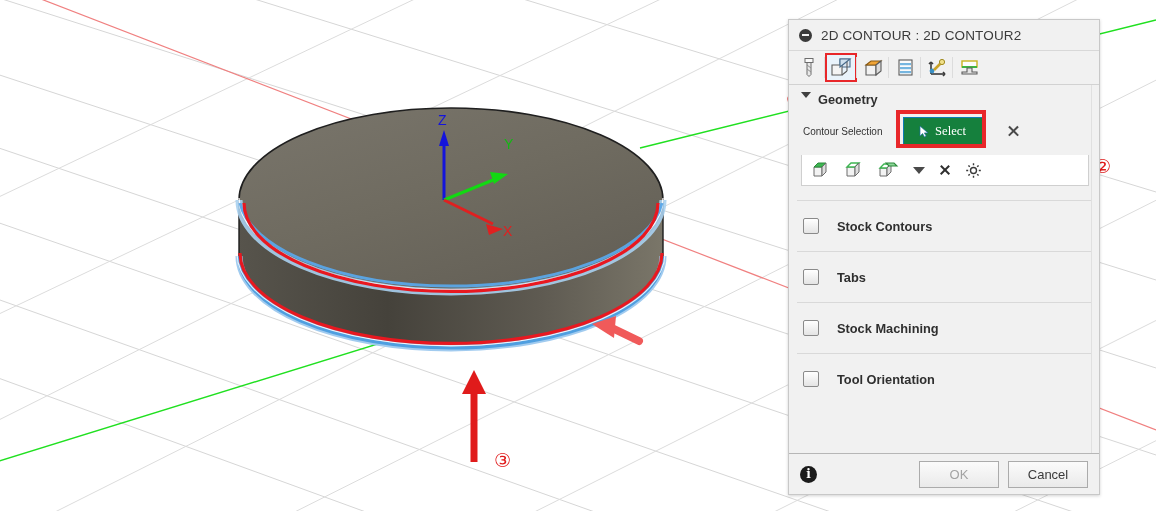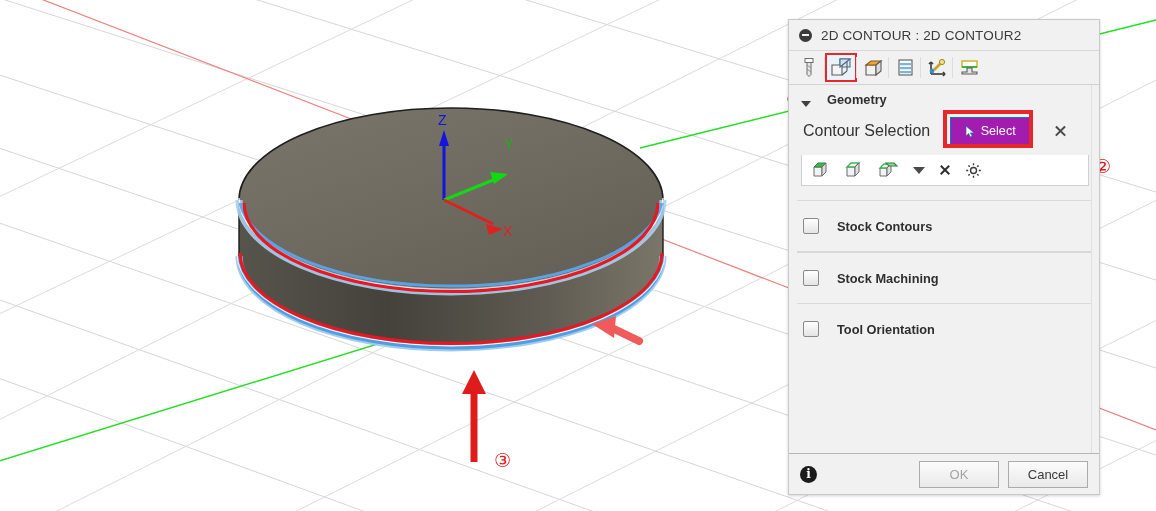--- a/index.html
+++ b/index.html
@@ -49,32 +49,32 @@
     position:relative;margin:0 1px;
   }
   .tab + .tab::before{
     content:"";position:absolute;left:-2px;top:3px;height:21px;width:1px;background:#dcdcdc;
   }
   .tab.sel-ring{outline:2.5px solid #e8272a;outline-offset:-1px;background:#e9f3fb;}
 
   .panel-body{flex:1 1 auto;overflow:hidden;position:relative;background:#f1f1f1;}
 
   .sect-head{
-    display:flex;align-items:flex-end;gap:16px;padding:7px 0 4px 12px;
+    display:flex;align-items:flex-start;gap:7px;padding:7px 0 4px 12px;
   }
   .tri{width:0;height:0;border-left:5px solid transparent;border-right:5px solid transparent;border-top:6px solid #404040;}
   .sect-head-label{font-weight:bold;font-size:12.8px;color:#2f2f2f;}
 
   .row-contour{display:flex;align-items:center;padding:5px 0 6px 14px;height:30px;}
-  .row-label{font-size:16px;color:#333;flex:0 0 auto;}
+  .row-label{font-size:10px;color:#333;flex:0 0 auto;}
   .select-wrap{position:relative;margin-left:20px;}
   .select-btn{
-    width:78px;height:26px;background:#a21caf;border:1px solid #0b7ab4;
+    width:78px;height:26px;background:#15803d;border:1px solid #0b7ab4;
     display:flex;align-items:center;justify-content:center;gap:5px;
-    color:#ffffff;font-size:12.6px;
+    color:#ffffff;font-size:12.6px;font-family:Liberation Serif, serif;
   }
   .red-box{
     position:absolute;left:-7px;top:-7px;width:90px;height:38px;
     border:4px solid #e8272a;box-sizing:border-box;pointer-events:none;
   }
   .xclose{margin-left:24px;width:13px;height:13px;position:relative;flex:0 0 13px;}
   .xclose::before,.xclose::after{
     content:"";position:absolute;left:0;top:5.5px;width:13px;height:2.2px;background:#4a4a4a;
   }
   .xclose::before{transform:rotate(45deg);}
@@ -367,20 +367,24 @@
       </div>
 
       <div class="divider" style="margin-top:14px;"></div>
 
       <div class="chk-row">
         <span class="chk"></span>
         <span class="chk-label">Stock Contours</span>
       </div>
       <div class="divider"></div>
 
+      <div class="chk-row">
+        <span class="chk"></span>
+        <span class="chk-label">Tabs</span>
+      </div>
       <div class="divider"></div>
 
       <div class="chk-row">
         <span class="chk"></span>
         <span class="chk-label">Stock Machining</span>
       </div>
       <div class="divider"></div>
 
       <div class="chk-row">
         <span class="chk"></span>

